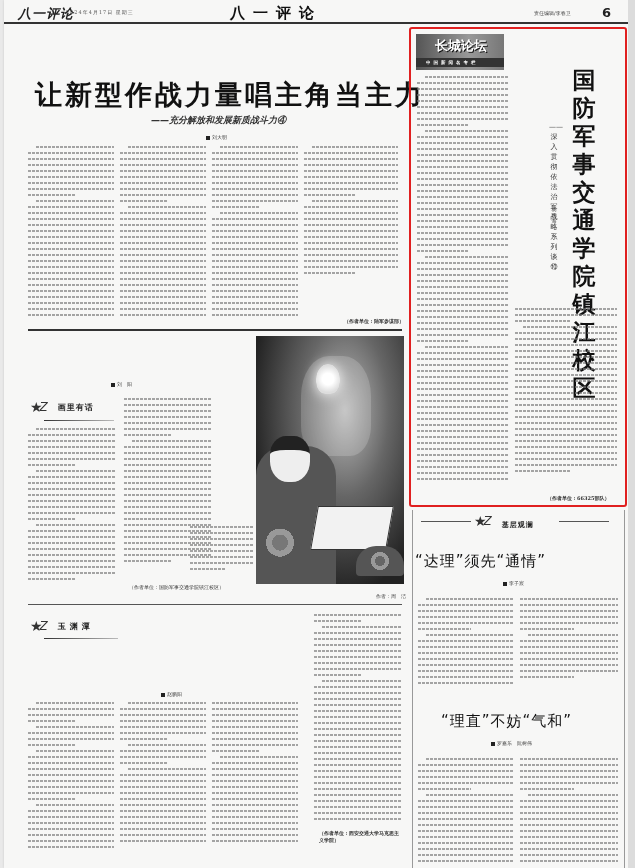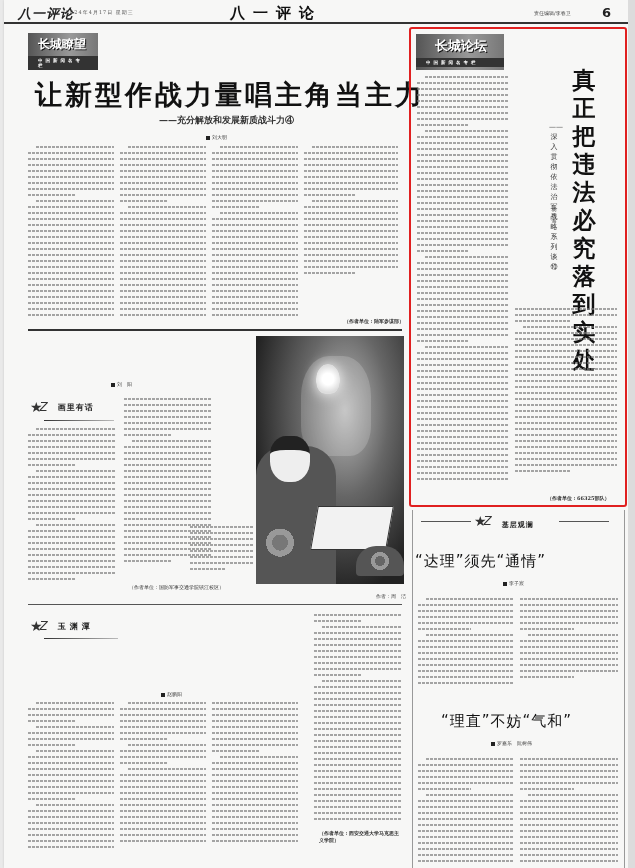--- a/index.html
+++ b/index.html
@@ -60,26 +60,22 @@
 <div class="page">
 
   <div class="masthead">
     <span class="mast-logo">八一评论</span>
     <span class="mast-date">2024年4月17日  星期三</span>
     <span class="mast-section">八一评论</span>
     <span class="mast-editor">责任编辑/李春卫</span>
     <span class="mast-page">6</span>
   </div>
 
-  <div class="col-badge" style="left:24px;top:33px;width:70px;height:34px;">
-    <span class="t">长城瞭望</span>
-    <span class="s">中国新闻名专栏</span>
-  </div>
   <div class="headline" style="left:31px;top:77px;font-size:27px;letter-spacing:3px;">让新型作战力量唱主角当主力</div>
-  <div class="subhead" style="left:155px;top:114px;">——充分解放和发展新质战斗力④</div>
+  <div class="subhead" style="left:147px;top:114px;font-style:italic;">——充分解放和发展新质战斗力④</div>
   <div class="byline" style="left:202px;top:134px;">刘大明</div>
 
   <div class="textcol" style="left:24px;top:146px;width:86px;height:176px;">
     <div class="line indent"></div>
       <div class="line"></div>
       <div class="line"></div>
       <div class="line"></div>
       <div class="line"></div>
       <div class="line"></div>
       <div class="line"></div>
@@ -194,21 +190,21 @@
   </div>
   <div class="footnote" style="left:340px;top:318px;">（作者单位：陆军参谋部）</div>
 
   <div class="rule" style="left:24px;top:329px;width:374px;"></div>
 
   <div class="red-box"></div>
   <div class="col-badge" style="left:412px;top:34px;width:88px;height:36px;">
     <span class="t" style="font-size:13px;text-align:center;">长城论坛</span>
     <span class="s">中国新闻名专栏</span>
   </div>
-  <div class="vert-title">真正把违法必究落到实处</div>
+  <div class="vert-title">国防军事交通学院镇江校区</div>
   <div class="vert-sub">——深入贯彻依法治军战略系列谈⑩</div>
   <div class="vert-byline">杨西海</div>
 
   <div class="textcol" style="left:413px;top:76px;width:92px;height:150px;">
     <div class="line indent"></div>
       <div class="line"></div>
       <div class="line"></div>
       <div class="line"></div>
       <div class="line"></div>
       <div class="line"></div>

